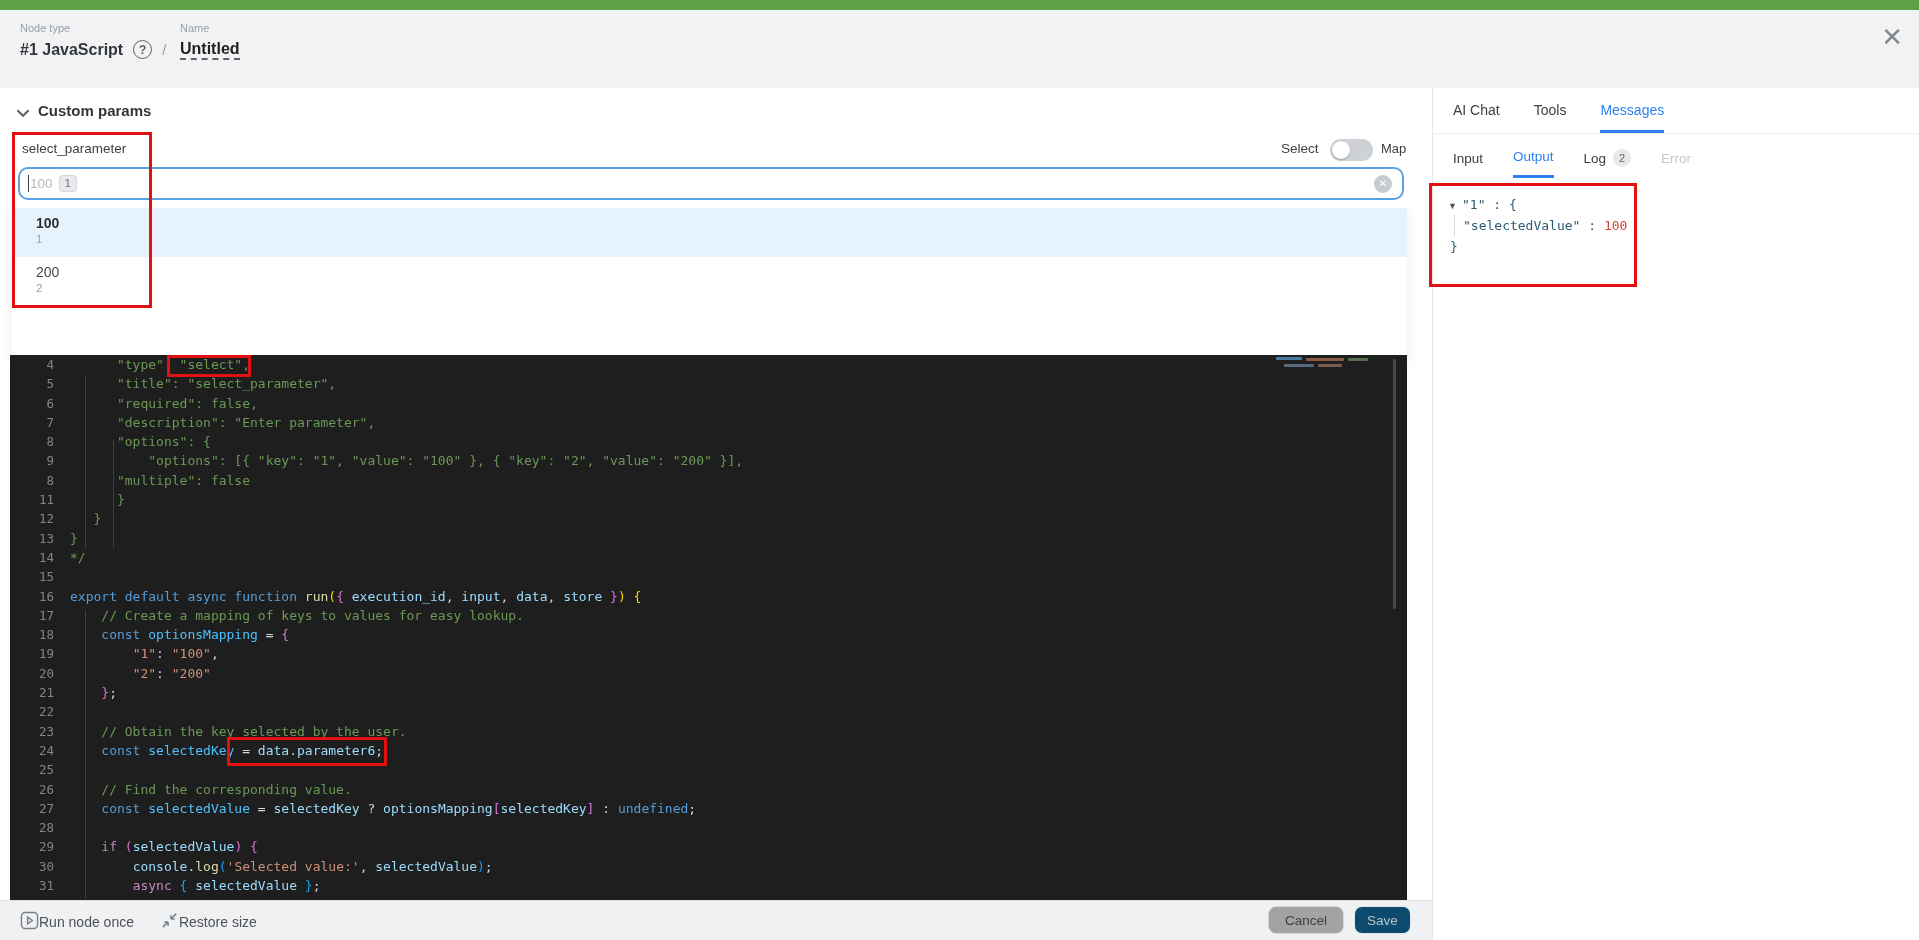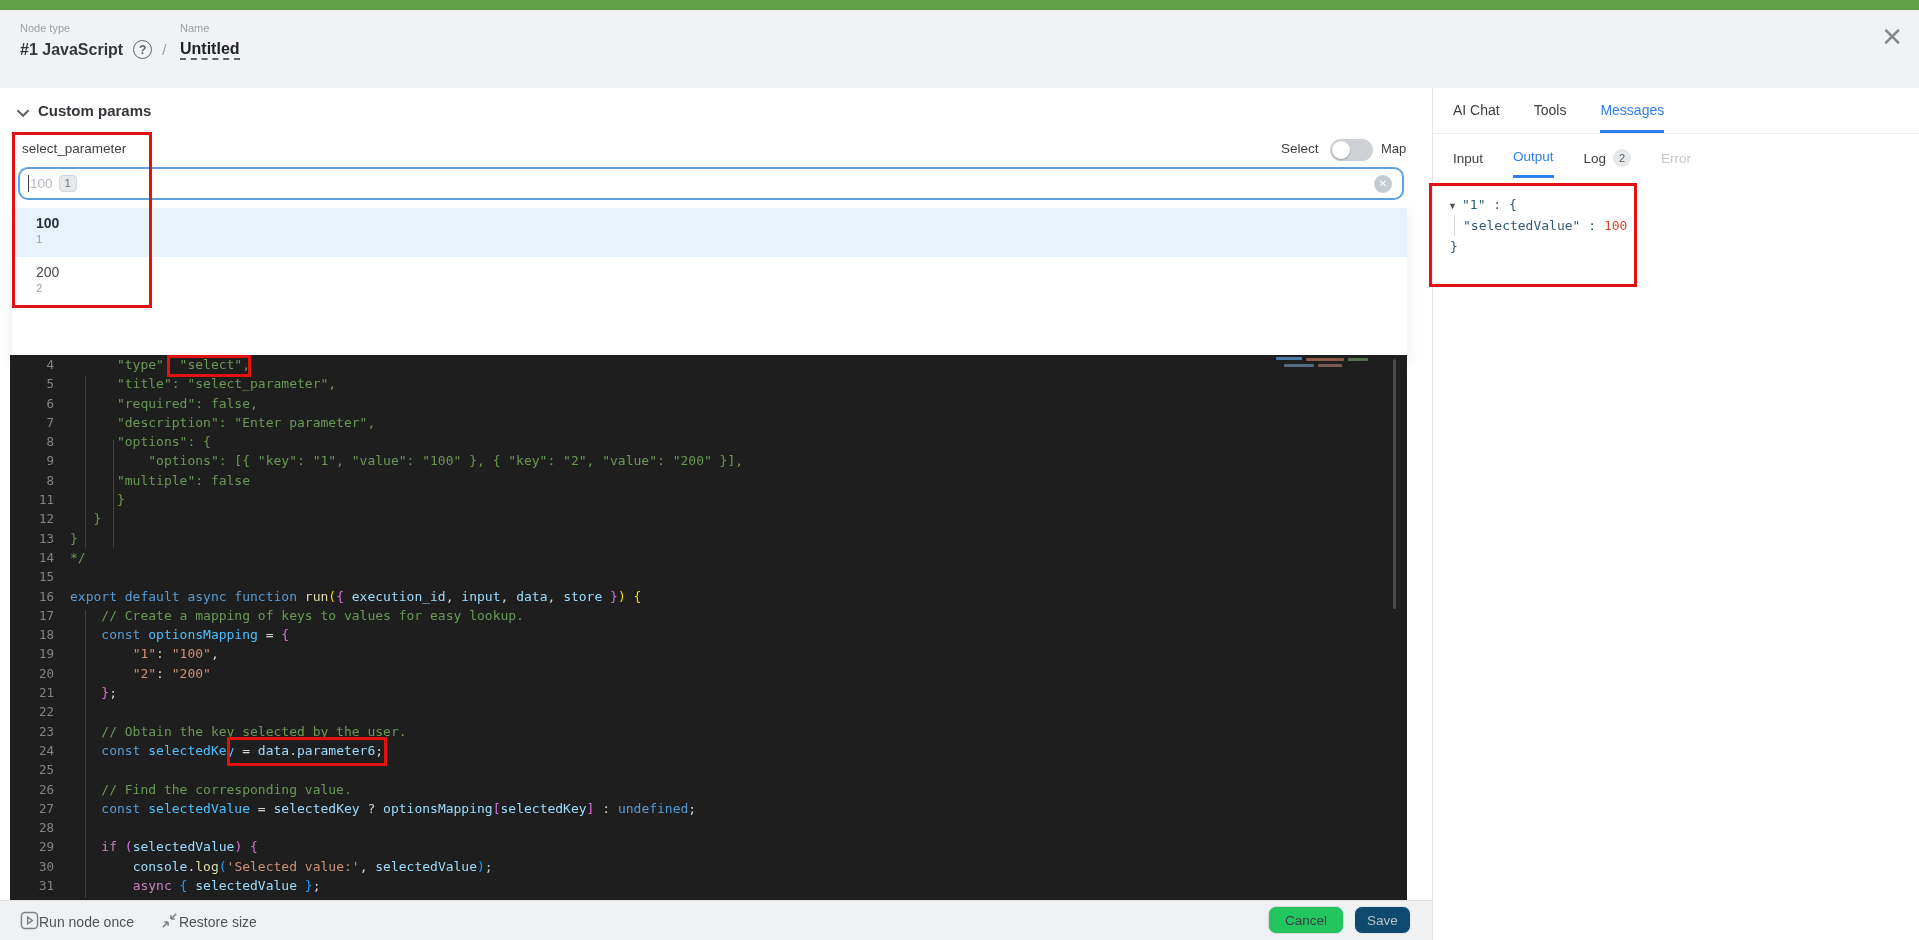--- a/index.html
+++ b/index.html
@@ -74,21 +74,21 @@
 
   
   .bottom-bar { left:0; top:900px; width:1432px; height:40px; background:#f0f1f2;
     border-top:1px solid #e0e1e3; display:flex; align-items:center; padding:0 20px; }
   .bar-item { display:flex; align-items:flex-end; color:#4d5156; font-size:14px;
     cursor:pointer; margin-right:26px; }
   .bar-icon { width:19px; height:19px; color:#7a8086; }
   .btn { border-radius:8px; font-size:13.5px; height:28px; display:inline-flex;
     align-items:center; justify-content:center; cursor:pointer; }
   .btn-cancel { position:absolute; left:1268px; top:906px; width:76px;
-    background:#22c55e; border:1px solid #d6d9dc; color:#3c4043; }
+    background:#a3a3a3; border:1px solid #d6d9dc; color:#3c4043; }
   .btn-save { position:absolute; left:1354px; top:906px; width:57px;
     background:#0c4a6e; border:1px solid #e6e8ea; color:#bcc1c6; }
 
   
   .right-panel { left:1432px; top:88px; width:581px; height:852px; background:#fff;
     border-left:1px solid #e3e5e7; }
   .tabs-row { display:flex; gap:34px; padding:14px 0 0 20px; height:46px;
     border-bottom:1px solid #eceef0; }
   .tab { font-size:14px; color:#3c4043; cursor:pointer; padding-bottom:12px; }
   .tab.active { color:#2f80ed; border-bottom:3px solid #2f80ed; }

